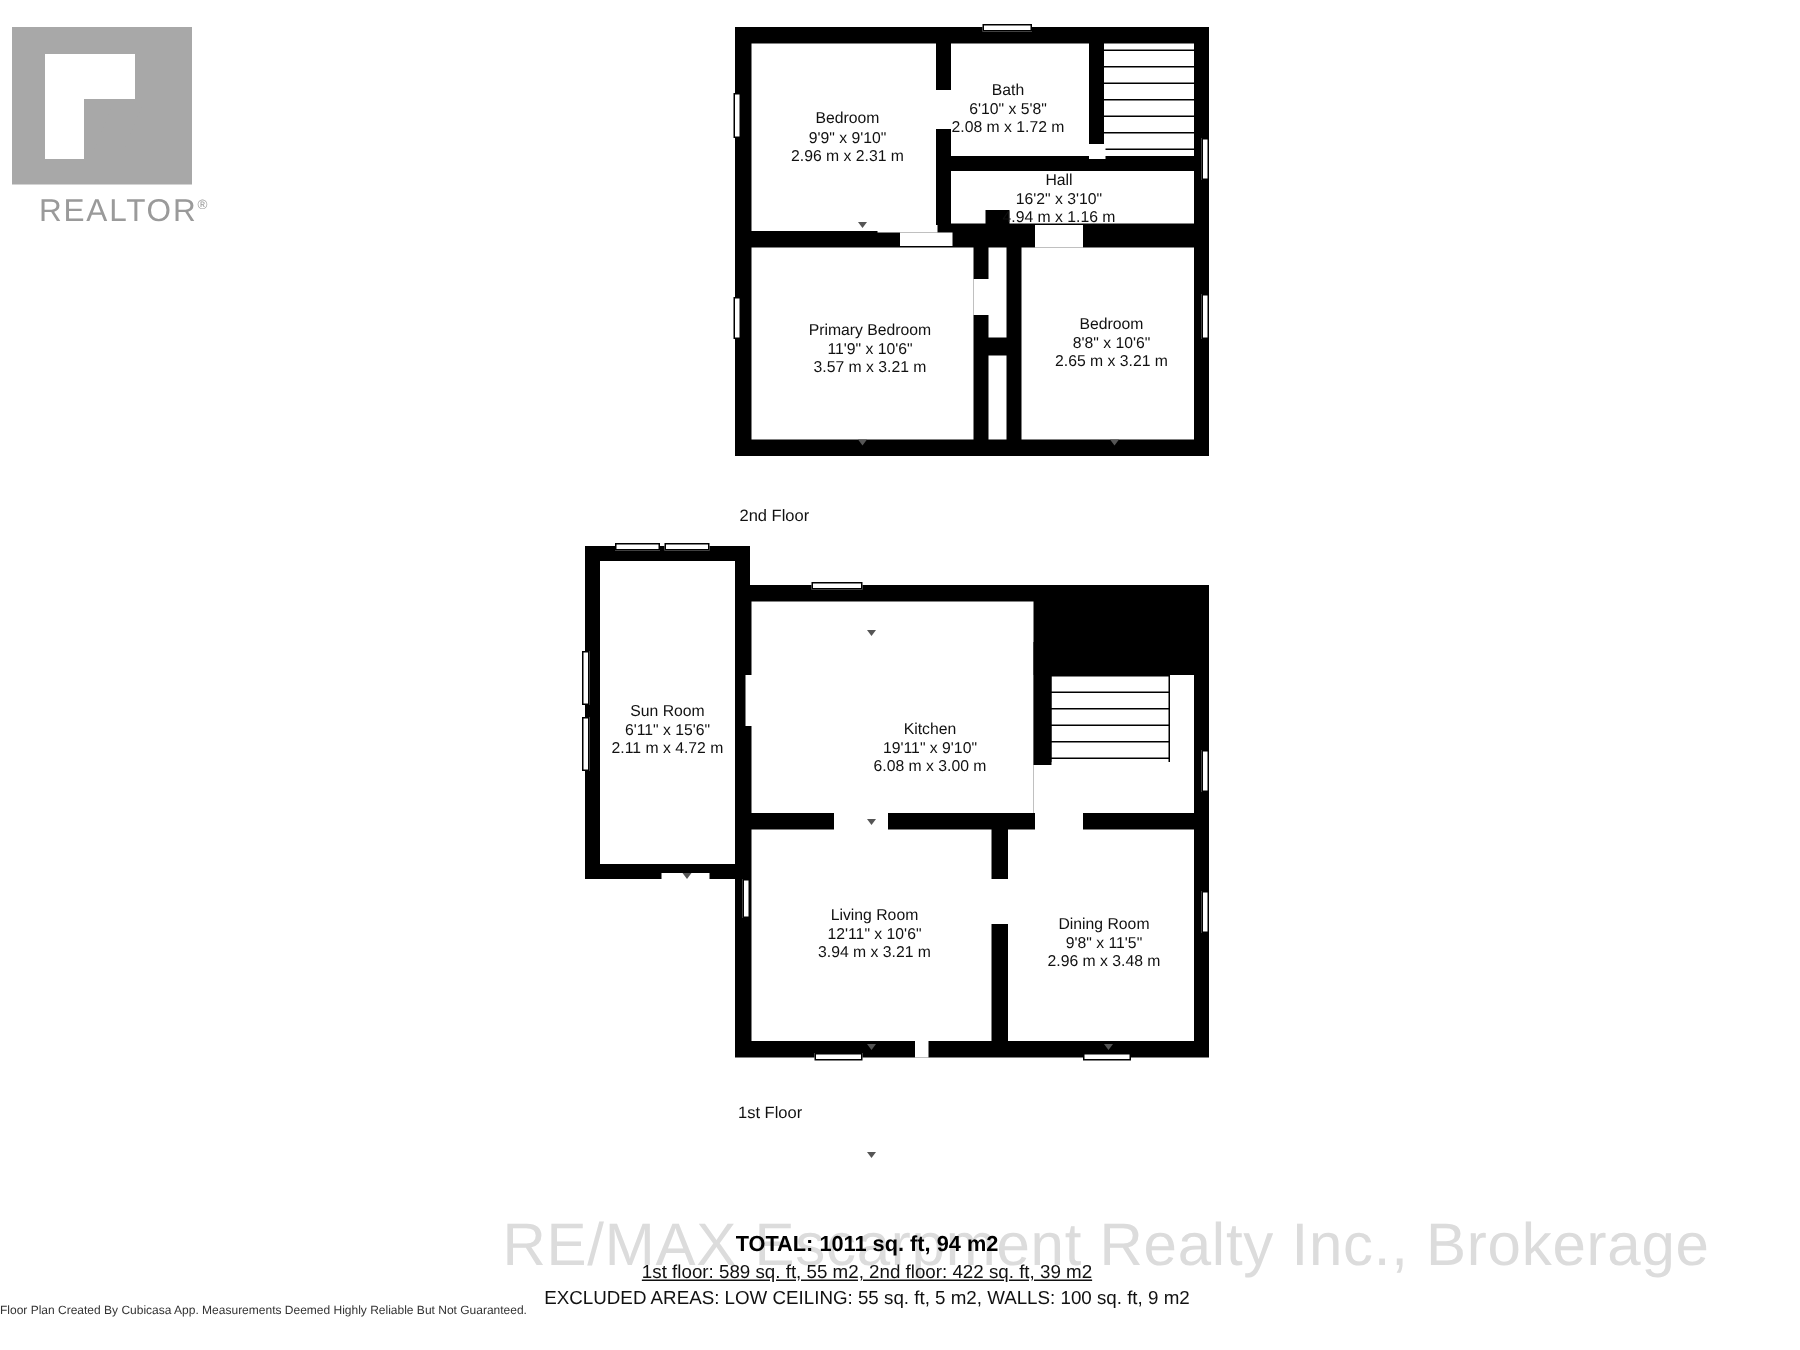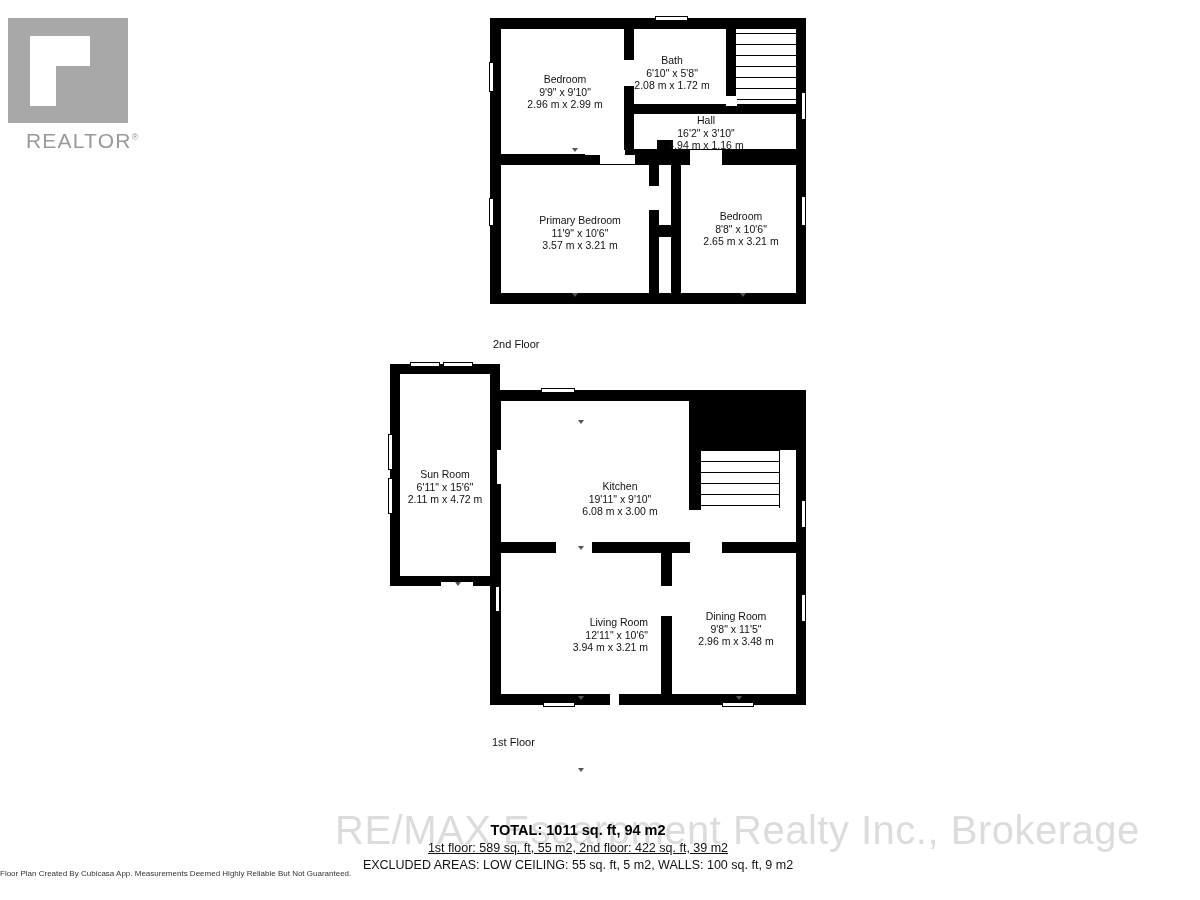--- a/index.html
+++ b/index.html
@@ -228,21 +228,21 @@
   <div class="win" style="left:801px;top:92px;width:5px;height:28px;"></div>
   <div class="win" style="left:801px;top:196px;width:5px;height:30px;"></div>
 
   <div class="arrowtick tick-down" style="left:572px;top:148px;"></div>
   <div class="arrowtick tick-down" style="left:572px;top:293px;"></div>
   <div class="arrowtick tick-down" style="left:740px;top:293px;"></div>
 
   <div class="label" style="left:506px;top:73px;width:118px;">
     <span class="nm">Bedroom</span>
     <span class="d1">9'9" x 9'10"</span>
-    <span class="d2">2.96 m x 2.99 m</span>
+    <span class="d2">2.96 m x 2.31 m</span>
   </div>
 
   <div class="label" style="left:620px;top:54px;width:104px;">
     <span class="nm">Bath</span>
     <span class="d1">6'10" x 5'8"</span>
     <span class="d2">2.08 m x 1.72 m</span>
   </div>
 
   <div class="label" style="left:650px;top:114px;width:112px;">
     <span class="nm">Hall</span>
@@ -327,21 +327,21 @@
     <span class="d1">6'11" x 15'6"</span>
     <span class="d2">2.11 m x 4.72 m</span>
   </div>
 
   <div class="label" style="left:555px;top:130px;width:130px;">
     <span class="nm">Kitchen</span>
     <span class="d1">19'11" x 9'10"</span>
     <span class="d2">6.08 m x 3.00 m</span>
   </div>
 
-  <div class="label" style="left:518px;top:266px;width:130px;text-align:right;">
+  <div class="label" style="left:518px;top:254px;width:130px;">
     <span class="nm">Living Room</span>
     <span class="d1">12'11" x 10'6"</span>
     <span class="d2">3.94 m x 3.21 m</span>
   </div>
 
   <div class="label" style="left:676px;top:260px;width:120px;">
     <span class="nm">Dining Room</span>
     <span class="d1">9'8" x 11'5"</span>
     <span class="d2">2.96 m x 3.48 m</span>
   </div>

